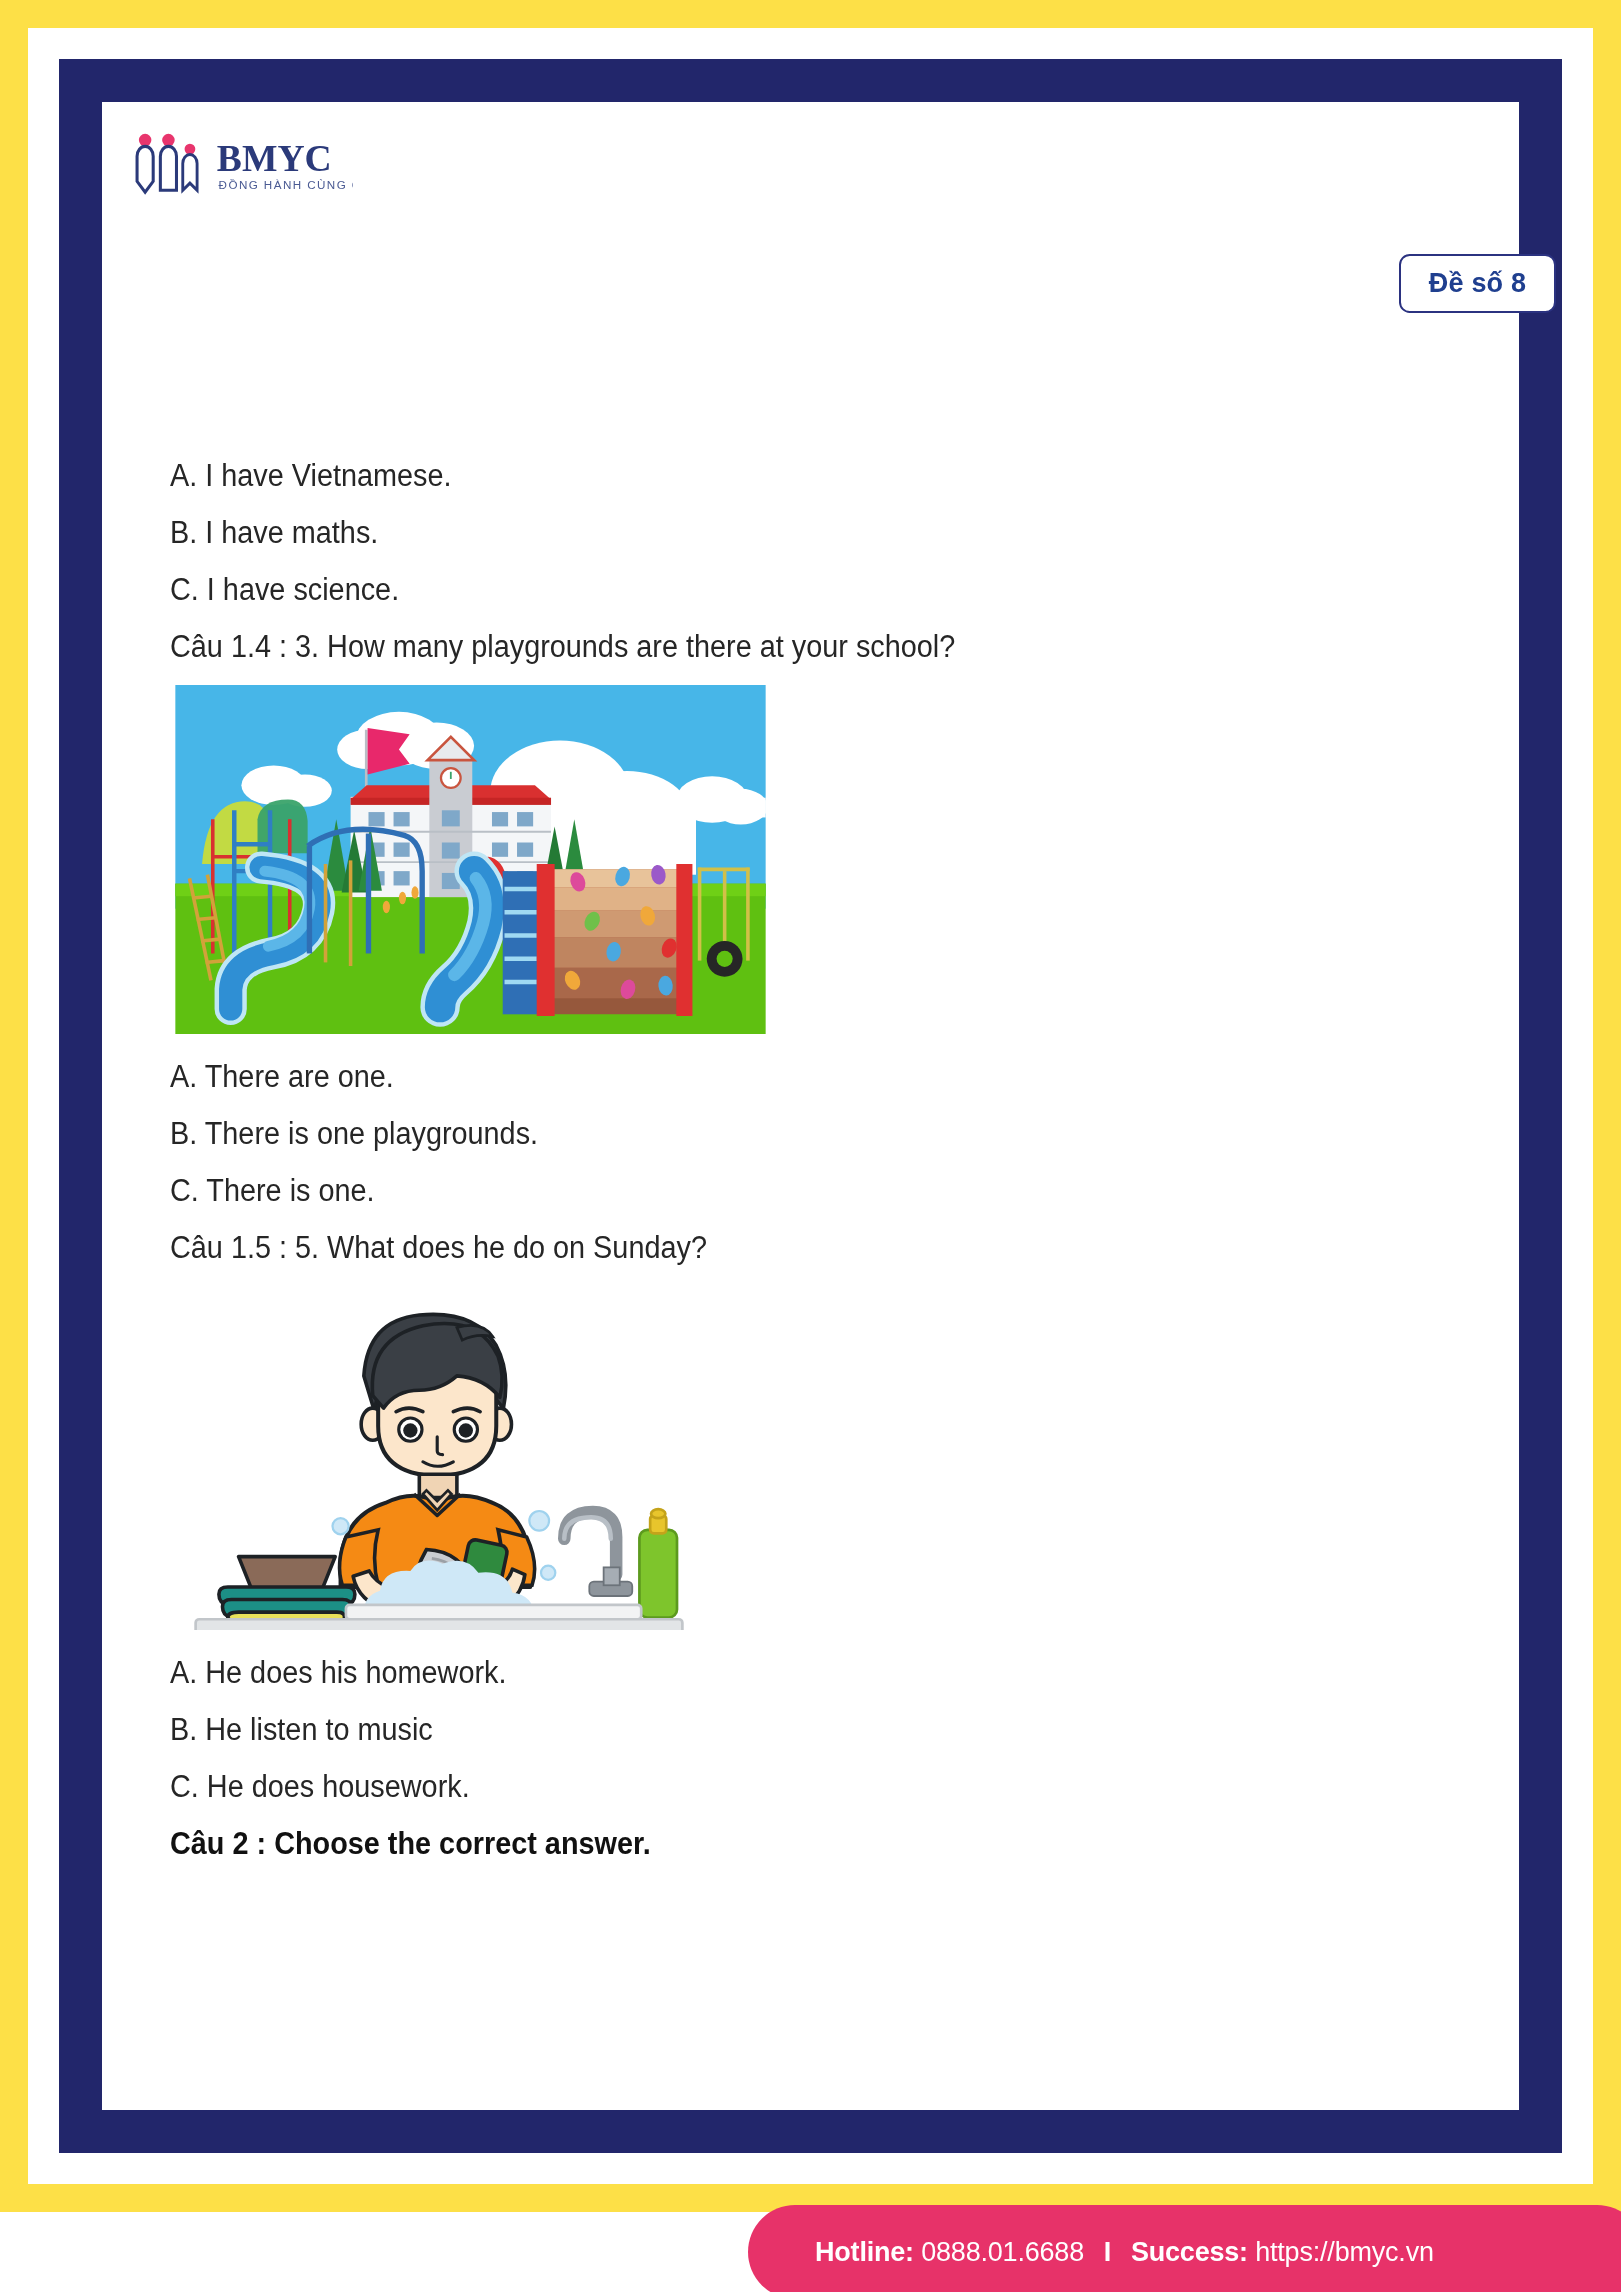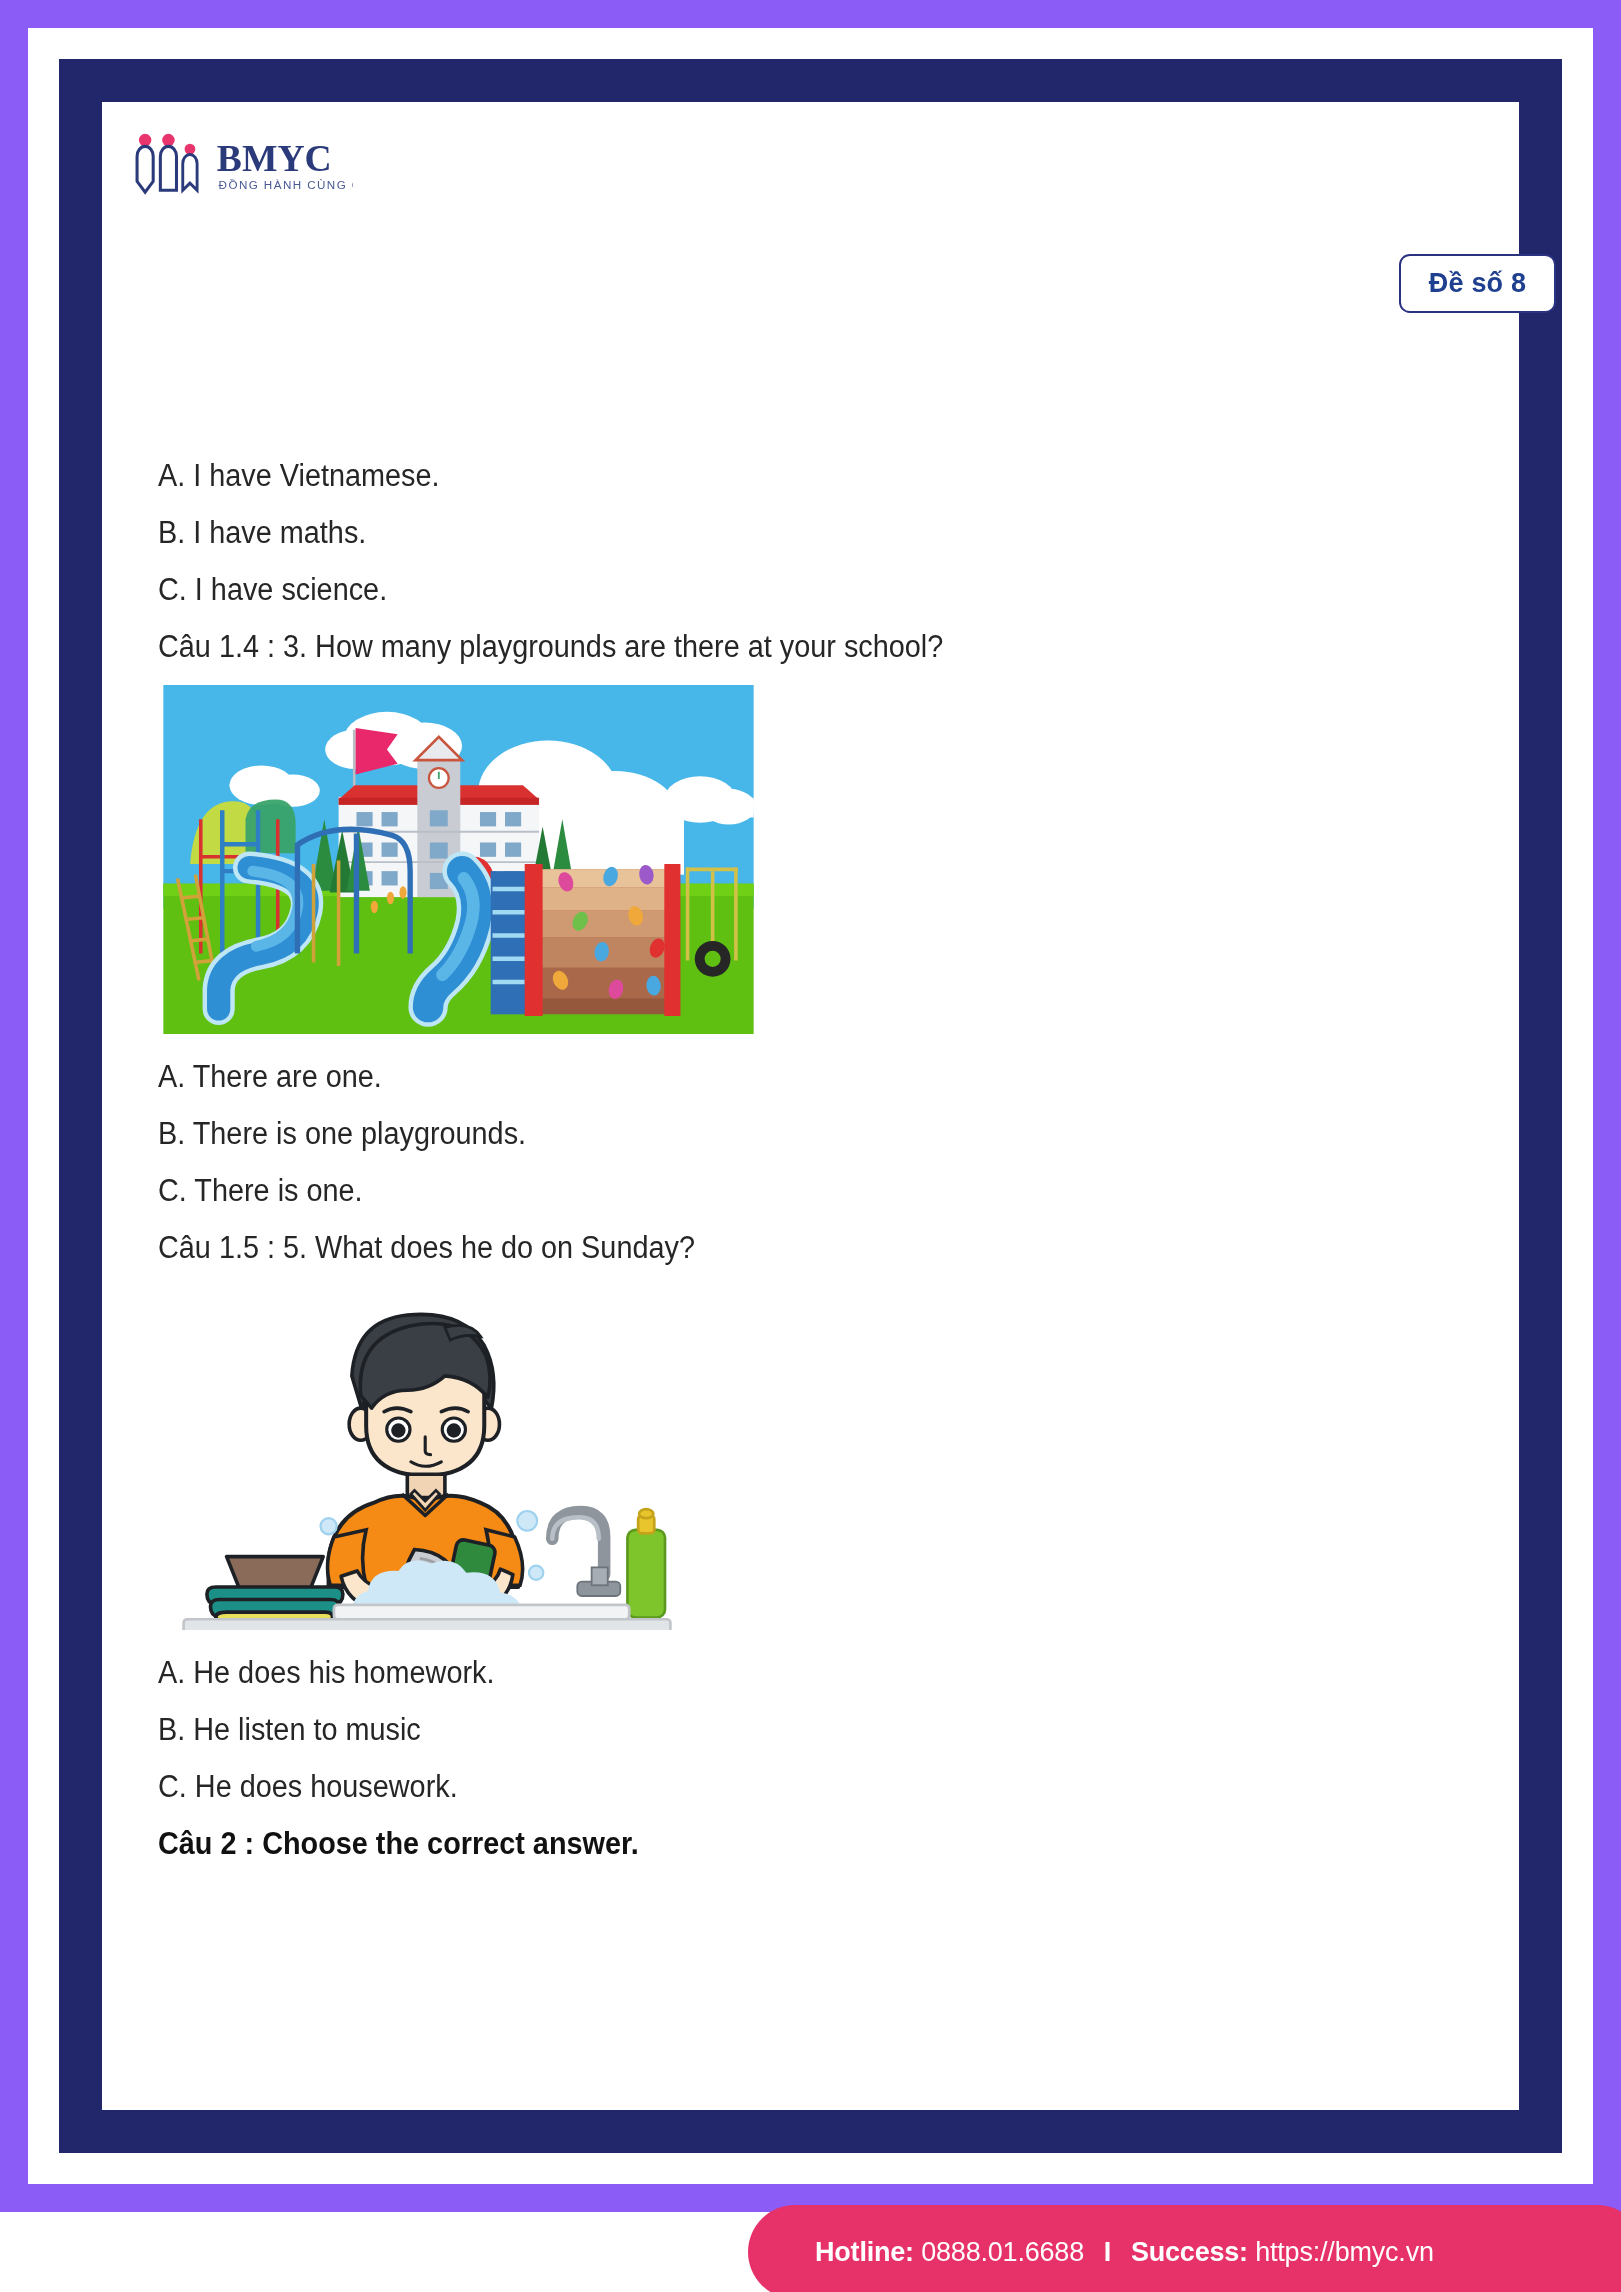--- a/index.html
+++ b/index.html
@@ -11,21 +11,21 @@
     position: relative;
     overflow: hidden;
     font-family: "Liberation Sans", "DejaVu Sans", sans-serif;
   }
 
   
   .page-frame {
     position: absolute;
     left: 0; top: 0;
     width: 1621px; height: 2212px;
-    background: #8b5cf6;
+    background: #fde047;
   }
   .frame-gap {
     position: absolute;
     left: 28px; top: 28px;
     right: 28px; bottom: 28px;
     background: #ffffff;
   }
   .frame-inner-line {
     position: absolute;
     left: 31px; top: 31px;
@@ -87,21 +87,21 @@
     font-size: 27px;
     font-weight: bold;
     color: #1f3f8f;
     background: #ffffff;
     letter-spacing: 0.2px;
   }
 
   
   .content {
     position: absolute;
-    left: 56px;
+    left: 68px;
     top: 358px;
     width: 1397px;
   }
 
   .line {
     font-family: "Liberation Sans Narrow", "Liberation Sans", "DejaVu Sans Condensed", sans-serif;
     font-stretch: condensed;
     font-size: 31px;
     color: #262626;
     line-height: 1.0;

